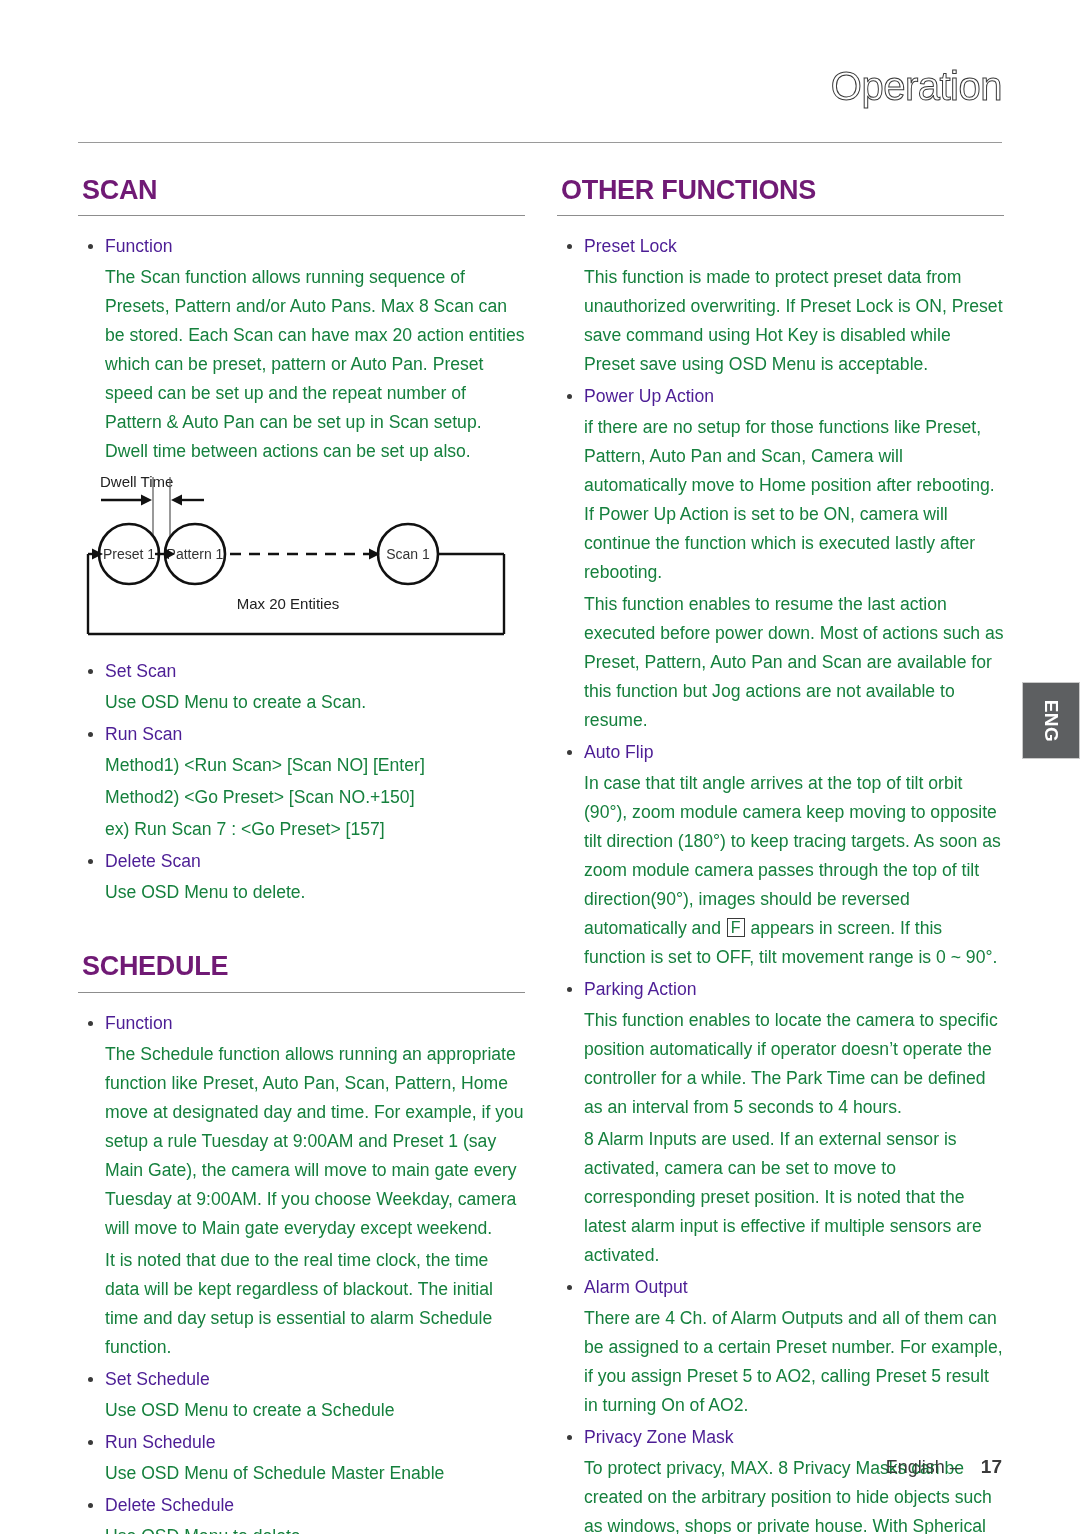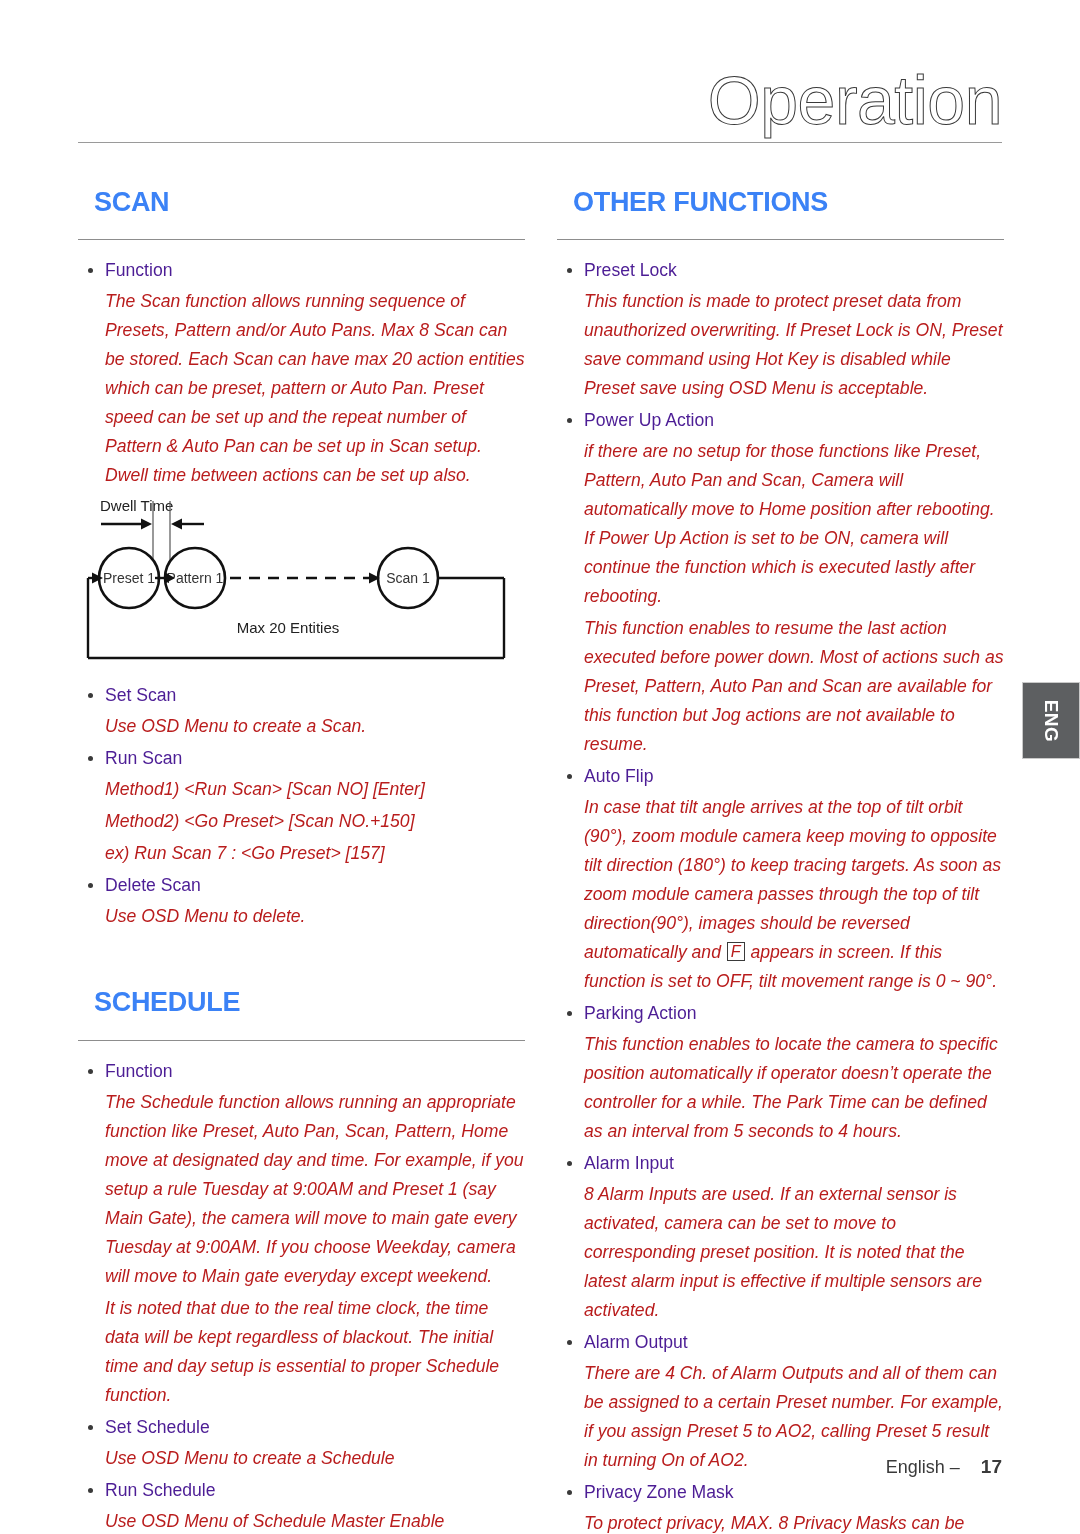--- a/index.html
+++ b/index.html
@@ -39,21 +39,21 @@
     top: 68px;
     width: 924px;
     height: 1px;
     background: #9a9a9a;
   }
   .chapter-title {
     position: absolute;
     right: 0;
     top: -8px;
     font-family: "Liberation Sans", sans-serif;
-    font-size: 68px;
+    font-size: 40px;
     font-weight: 400;
     letter-spacing: -0.5px;
     color: #ffffff;
     -webkit-text-stroke: 1px #3a3a3a;
     line-height: 1;
     white-space: nowrap;
   }
 
   
   .col {
@@ -62,22 +62,22 @@
     width: 447px;
   }
   .col-left  { left: 78px; }
   .col-right { left: 557px; }
 
   
   .section-head {
     font-size: 27px;
     font-weight: 700;
     letter-spacing: -0.3px;
-    color: #3b82f6;
-    margin: 16px;
+    color: #701a75;
+    margin: 4px;
     padding: 0 0 7px 0;
     line-height: 1.05;
   }
   .section-rule {
     width: 100%;
     height: 1px;
     background: #8d8d8d;
     margin: 0 0 16px 0;
   }
   .section-head-spacer { height: 38px; }
@@ -98,23 +98,22 @@
     top: 12px;
     width: 5px;
     height: 5px;
     border-radius: 50%;
     background: #3a3a3a;
   }
   .body-para {
     padding-left: 27px;
     font-size: 17.6px;
     line-height: 29px;
-    color: #b91c1c;
+    color: #15803d;
     margin: 0 0 3px 0;
-    font-style: italic;
   }
 
   
   .boxed-glyph {
     display: inline-block;
     border: 1.4px solid #3a3a3a;
     padding: 0 3px;
     line-height: 17px;
     font-size: 16px;
     margin: 0 1px;
@@ -244,42 +243,41 @@
       <div class="body-para">Method1) &lt;Run Scan&gt; [Scan NO] [Enter]</div>
       <div class="body-para">Method2) &lt;Go Preset&gt; [Scan NO.+150]</div>
       <div class="body-para">ex) Run Scan 7 : &lt;Go Preset&gt; [157]</div>
       <div class="bullet-item">Delete Scan</div>
       <div class="body-para">Use OSD Menu to delete.</div>
       <div class="section-head-spacer"></div>
       <div class="section-head">SCHEDULE</div>
       <div class="section-rule"></div>
       <div class="bullet-item">Function</div>
       <div class="body-para">The Schedule function allows running an appropriate function like Preset, Auto Pan, Scan, Pattern, Home move at designated day and time. For example, if you setup a rule Tuesday at 9:00AM and Preset 1 (say Main Gate), the camera will move to main gate every Tuesday at 9:00AM. If you choose Weekday, camera will move to Main gate everyday except weekend.</div>
-      <div class="body-para">It is noted that due to the real time clock, the time data will be kept regardless of blackout. The initial time and day setup is essential to proper Schedule function.</div>
+      <div class="body-para">It is noted that due to the real time clock, the time data will be kept regardless of blackout. The initial time and day setup is essential to alarm Schedule function.</div>
       <div class="bullet-item">Set Schedule</div>
       <div class="body-para">Use OSD Menu to create a Schedule</div>
       <div class="bullet-item">Run Schedule</div>
       <div class="body-para">Use OSD Menu of Schedule Master Enable</div>
       <div class="bullet-item">Delete Schedule</div>
       <div class="body-para">Use OSD Menu to delete.</div>
     </div>
 
   <div class="col col-right" id="right-col">
       <div class="section-head">OTHER FUNCTIONS</div>
       <div class="section-rule"></div>
       <div class="bullet-item">Preset Lock</div>
       <div class="body-para">This function is made to protect preset data from unauthorized overwriting. If Preset Lock is ON, Preset save command using Hot Key is disabled while Preset save using OSD Menu is acceptable.</div>
       <div class="bullet-item">Power Up Action</div>
       <div class="body-para">if there are no setup for those functions like Preset, Pattern, Auto Pan and Scan, Camera will automatically move to Home position after rebooting. If Power Up Action is set to be ON, camera will continue the function which is executed lastly after rebooting.</div>
       <div class="body-para">This function enables to resume the last action executed before power down. Most of actions such as Preset, Pattern, Auto Pan and Scan are available for this function but Jog actions are not available to resume.</div>
       <div class="bullet-item">Auto Flip</div>
       <div class="body-para"><span>In case that tilt angle arrives at the top of tilt orbit (90°), zoom module camera keep moving to opposite tilt direction (180°) to keep tracing targets. As soon as zoom module camera passes through the top of tilt direction(90°), images should be reversed automatically and </span><span class="boxed-glyph">F</span><span> appears in screen. If this function is set to OFF, tilt movement range is 0 ~ 90°.</span></div>
       <div class="bullet-item">Parking Action</div>
       <div class="body-para">This function enables to locate the camera to specific position automatically if operator doesn’t operate the controller for a while. The Park Time can be defined as an interval from 5 seconds to 4 hours.</div>
-      <div class="bullet-item">Alarm Input</div>
       <div class="body-para">8 Alarm Inputs are used. If an external sensor is activated, camera can be set to move to corresponding preset position. It is noted that the latest alarm input is effective if multiple sensors are activated.</div>
       <div class="bullet-item">Alarm Output</div>
       <div class="body-para">There are 4 Ch. of Alarm Outputs and all of them can be assigned to a certain Preset number. For example, if you assign Preset 5 to AO2, calling Preset 5 result in turning On of AO2.</div>
       <div class="bullet-item">Privacy Zone Mask</div>
       <div class="body-para">To protect privacy, MAX. 8 Privacy Masks can be created on the arbitrary position to hide objects such as windows, shops or private house. With Spherical Coordinates system, powerful Privacy Zone Mask function is possible.</div>
     </div>
 
   <div class="eng-tab">
     <span class="eng-tab-text">ENG</span>
   </div>

